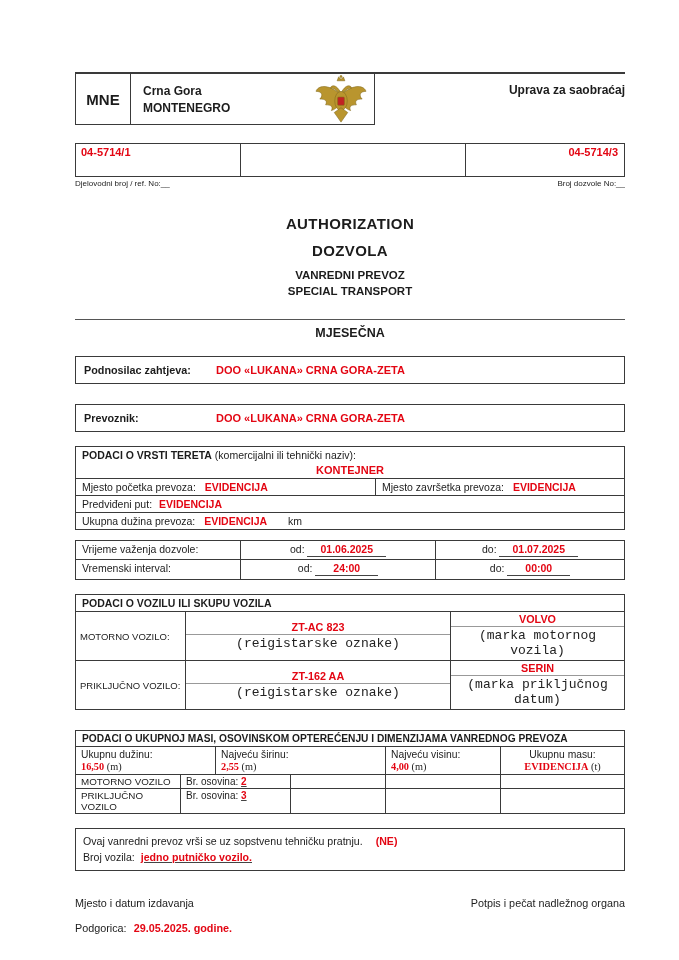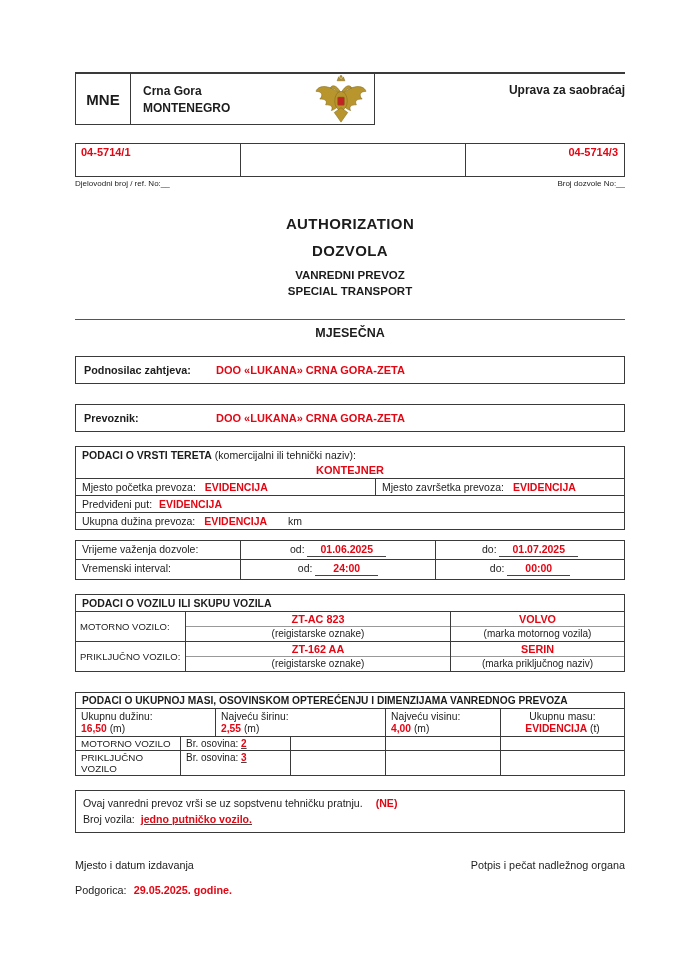--- a/index.html
+++ b/index.html
@@ -60,26 +60,26 @@
   .v-c2{width:195px;text-align:center;padding:2px 0;}
   .v-c3{flex:1;text-align:center;padding:2px 0;}
   .v-row{height:19px;}
 
   
   .veh-label{width:110px;font-size:9.5px;padding:4px 4px;display:flex;align-items:center;}
   .veh-col{display:flex;flex-direction:column;justify-content:center;}
   .veh-plate{width:265px;}
   .veh-brand{flex:1;}
   .veh-val{text-align:center;color:var(--red);font-weight:bold;font-size:10.8px;padding:1px 0;border-bottom:1px solid #999;}
-  .veh-cap{text-align:center;font-size:10px;padding:1px 0 2px;color:#222;}
+  .veh-cap{text-align:center;font-size:13px;padding:1px 0 2px;color:#222;font-family:Liberation Mono, monospace;}
 
   
   .dim-cell{padding:2px 5px;font-size:10.3px;}
   .dc1{width:140px;} .dc2{width:170px;} .dc3{width:115px;} .dc4{flex:1;text-align:center;}
-  .dim-val{margin-top:1px;}
+  .dim-val{margin-top:1px;font-family:Liberation Serif, serif;}
   .ax-c1{width:105px;padding:1px 5px;font-size:9.8px;}
   .ax-c2{width:110px;padding:1px 5px;font-size:10px;}
   .ax-c3{width:95px;} .ax-c4{width:115px;} .ax-c5{flex:1;}
   .ax-num{color:var(--red);font-weight:bold;text-decoration:underline;text-decoration-color:#444;}
 
   
   .escort{padding:4px 7px;line-height:1.55;font-size:10.6px;}
   .escort .ne{color:var(--red);font-weight:bold;margin-left:10px;}
   .escort .veh-count{color:var(--red);font-weight:bold;text-decoration:underline;text-decoration-color:#444;}
 
@@ -216,21 +216,21 @@
         </div>
       </div>
       <div class="row">
         <div class="veh-label br">PRIKLJUČNO VOZILO:</div>
         <div class="veh-col veh-plate br">
           <div class="veh-val">ZT-162 AA</div>
           <div class="veh-cap">(reigistarske oznake)</div>
         </div>
         <div class="veh-col veh-brand">
           <div class="veh-val">SERIN</div>
-          <div class="veh-cap">(marka priključnog naziv)</div>
+          <div class="veh-cap">(marka priključnog datum)</div>
         </div>
       </div>
     </div>
 
     <div class="box mt20">
       <div class="bb pad b" style="font-size:10.2px;">PODACI O UKUPNOJ MASI, OSOVINSKOM  OPTEREĆENJU I  DIMENZIJAMA VANREDNOG PREVOZA</div>
       <div class="row bb">
         <div class="dim-cell dc1 br">
           <div>Ukupnu dužinu:</div>
           <div class="dim-val"><span class="red">16,50</span> <span>(m)</span></div>

